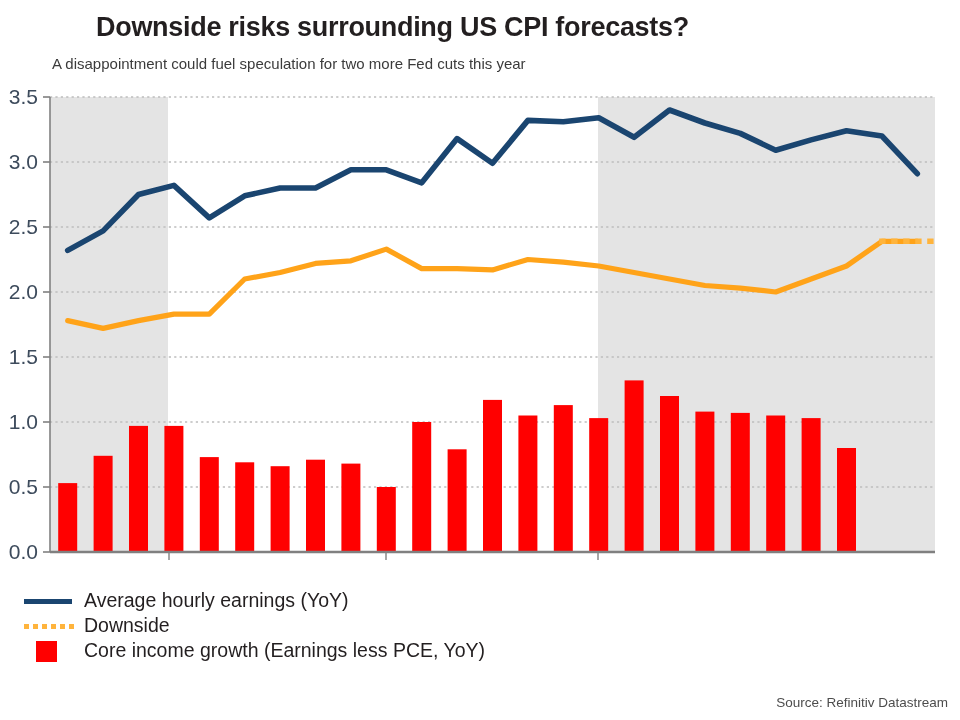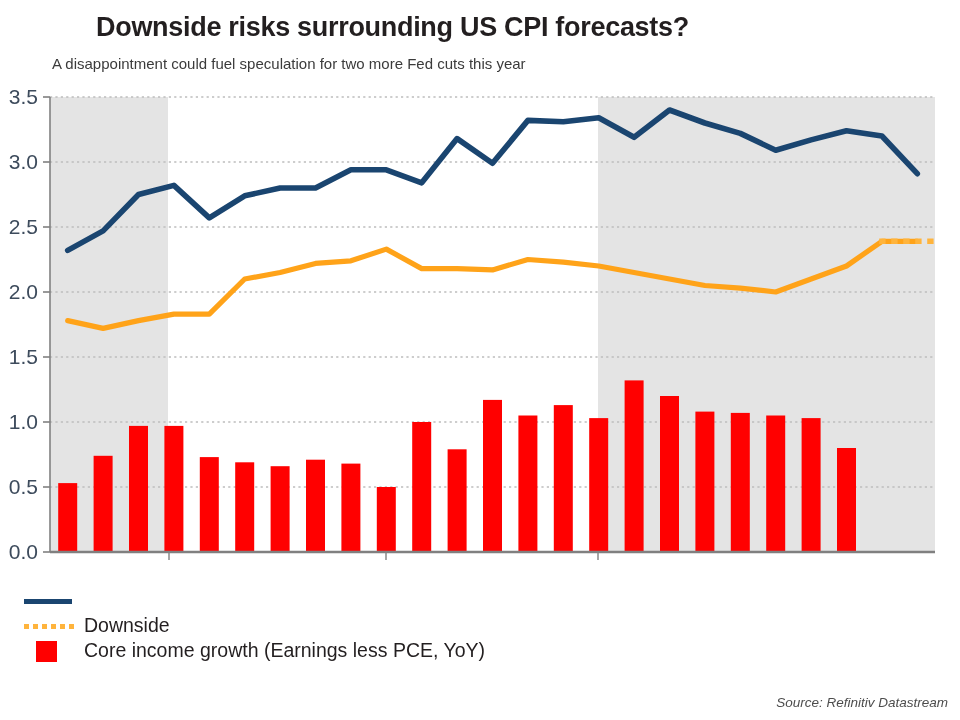--- a/index.html
+++ b/index.html
@@ -58,21 +58,21 @@
   .key-swatch {
     position: absolute; left: 14px; top: 1px;
     width: 21px; height: 21px;
   }
   .legend-label {
     font-size: 19.5px; color: #231f20; white-space: nowrap;
   }
 
   #source-note {
     position: absolute; right: 12px; top: 695px;
-    font-size: 13.5px; color: #4d4d4d; white-space: nowrap; font-style: italic;
+    font-size: 13.5px; color: #4d4d4d; white-space: nowrap;
   }
 </style>
 </head>
 <body>
 
 <div id="page">
 
   <div id="chart-title">Downside risks surrounding US CPI forecasts?</div>
   <div id="chart-subtitle">A disappointment could fuel speculation for two more Fed cuts this year</div>
 
@@ -158,20 +158,21 @@
           <text x="766" y="491" text-anchor="middle" font-family="&quot;Liberation Sans&quot;, sans-serif" font-size="19" fill="#3d4b5c">2019</text>
         </g>
     </svg>
   </div>
 
   <div id="legend">
     <div class="legend-row">
       <span class="legend-key">
         <span class="key-line" id="key0" style="background: rgb(26, 69, 112);"></span>
       </span>
+      <span class="legend-label">Average hourly earnings (YoY)</span>
     </div>
     <div class="legend-row">
       <span class="legend-key">
         <span class="key-dots" id="key2">
             <i style="left: 0px; background: rgb(255, 180, 60);"></i>
             <i style="left: 9px; background: rgb(255, 180, 60);"></i>
             <i style="left: 18px; background: rgb(255, 180, 60);"></i>
             <i style="left: 27px; background: rgb(255, 180, 60);"></i>
             <i style="left: 36px; background: rgb(255, 180, 60);"></i>
             <i style="left: 45px; background: rgb(255, 180, 60);"></i>

